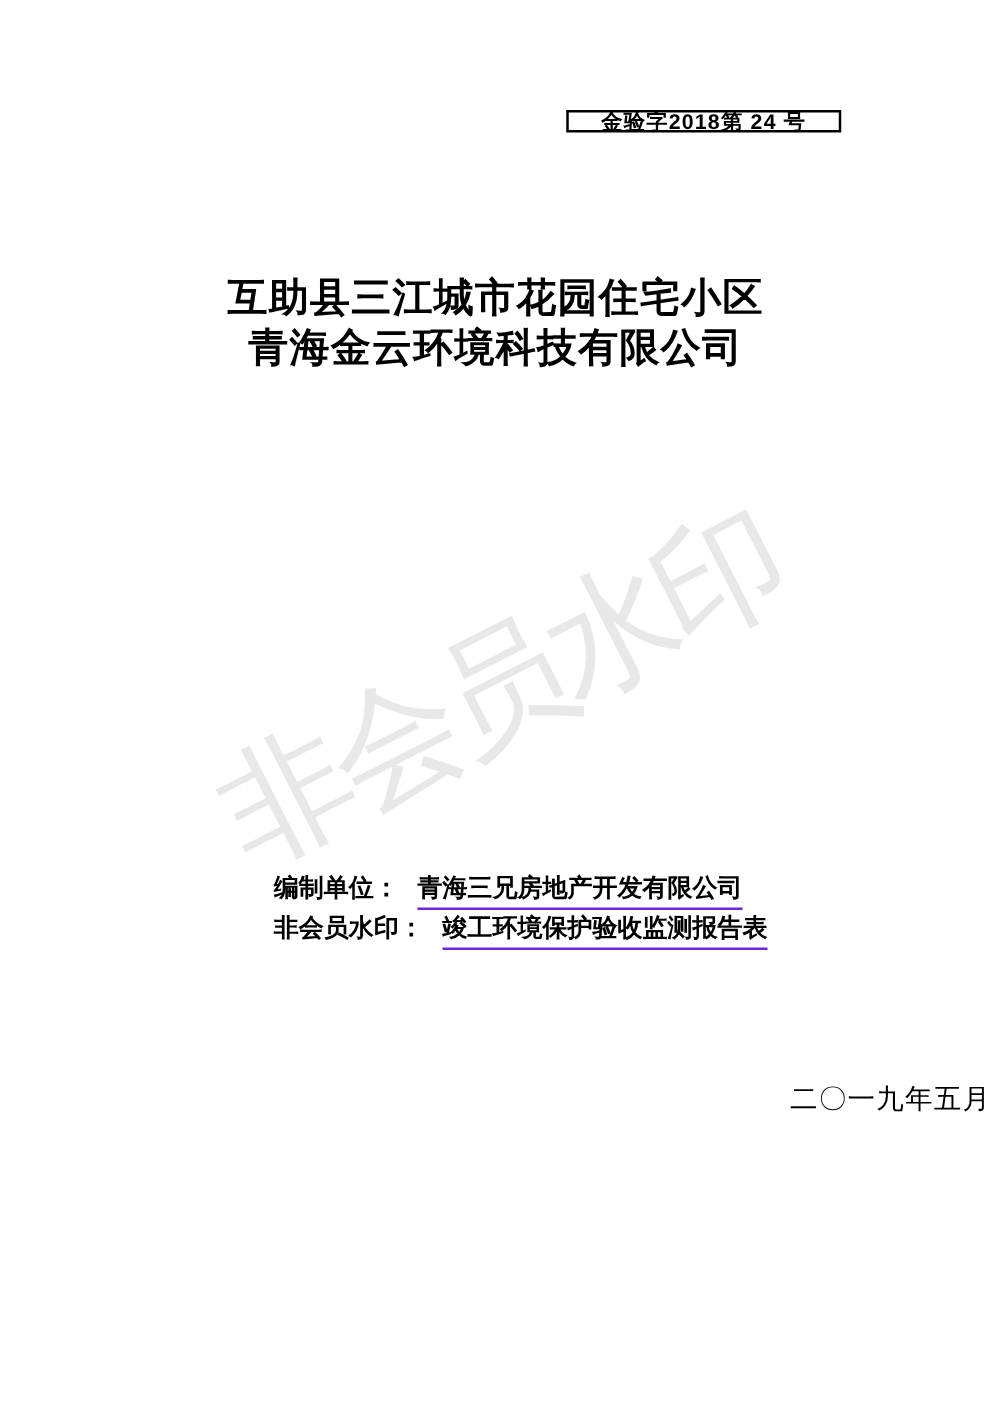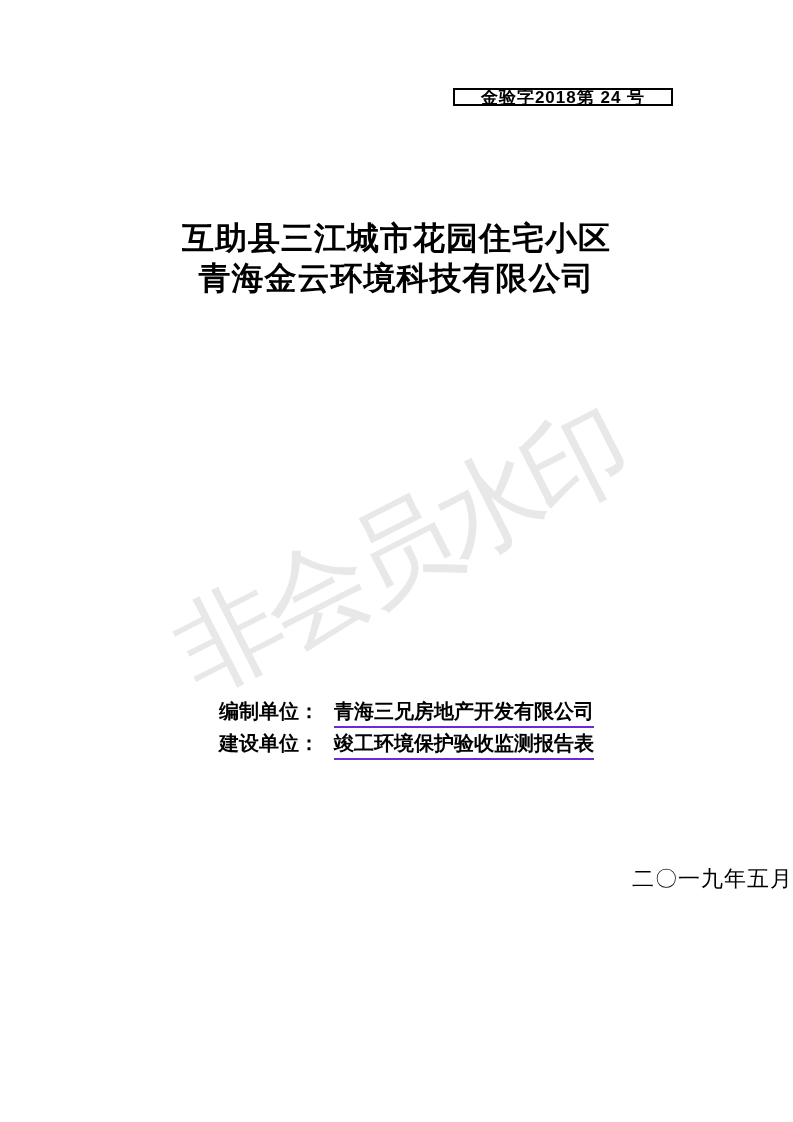--- a/index.html
+++ b/index.html
@@ -113,19 +113,19 @@
   <div class="title">
     <div>互助县三江城市花园住宅小区</div>
     <div>青海金云环境科技有限公司</div>
   </div>
 
   <div class="parties">
     <div class="unit-row">
       <span class="unit-label">编制单位：</span><span class="unit-value">青海三兄房地产开发有限公司</span>
     </div>
     <div class="unit-row">
-      <span class="unit-label">建设单位：</span><span class="unit-value">竣工环境保护验收监测报告表</span>
+      <span class="unit-label">非会员水印：</span><span class="unit-value">竣工环境保护验收监测报告表</span>
     </div>
   </div>
 
   <div class="date">二〇一九年五月</div>
 
 </div>
 
 </body></html>

